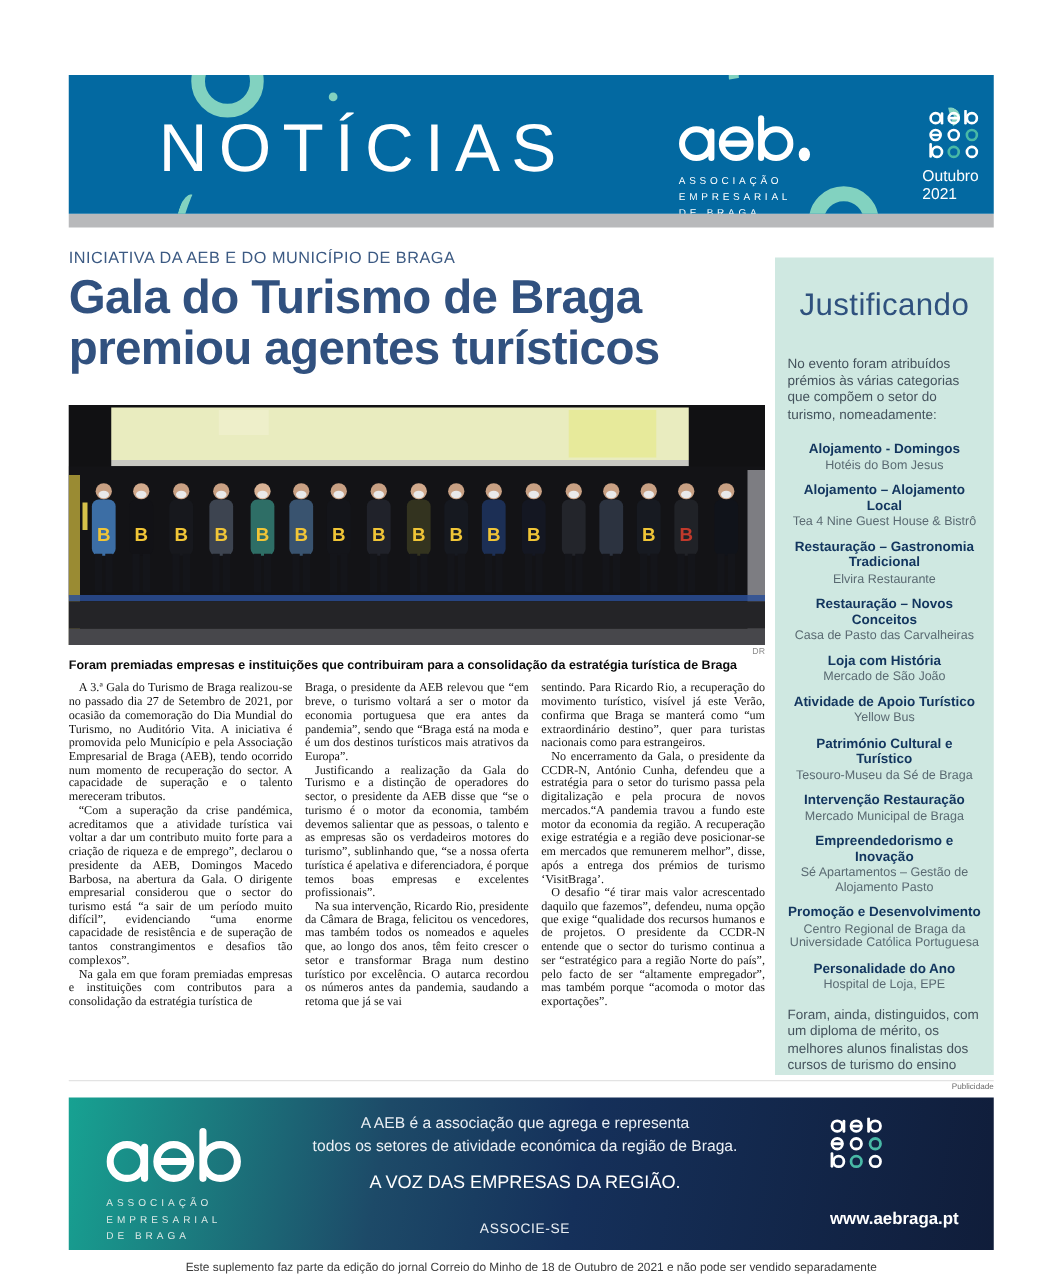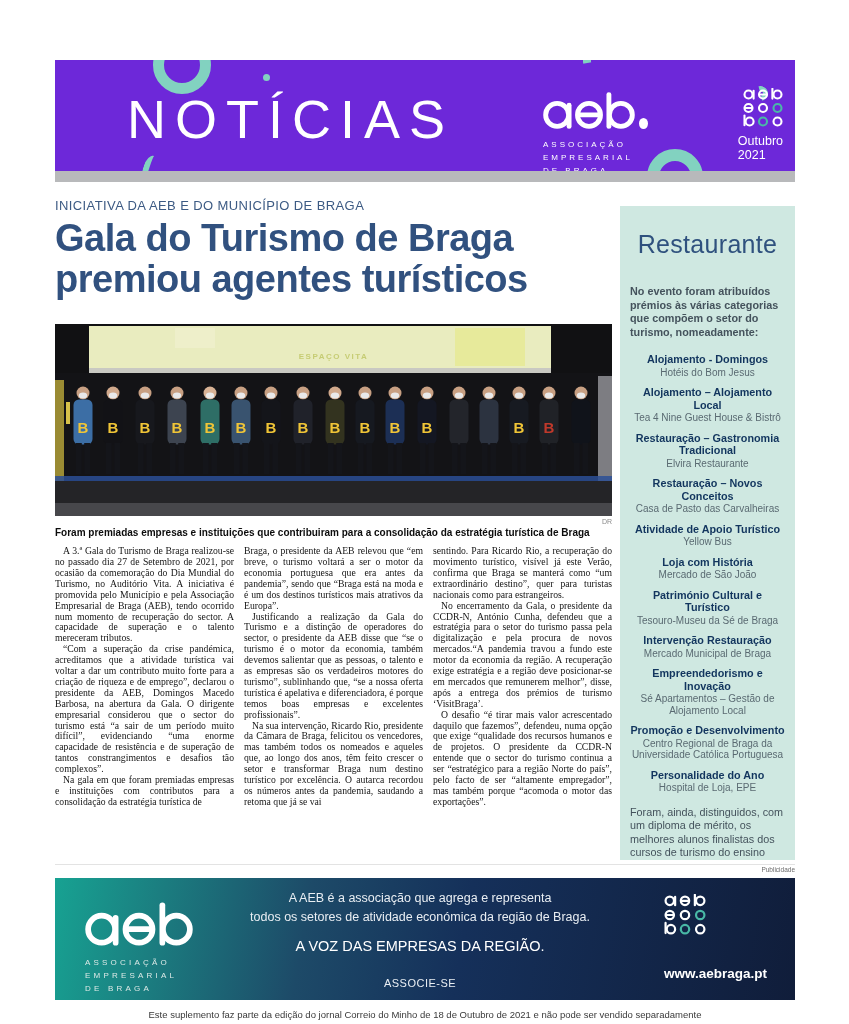--- a/index.html
+++ b/index.html
@@ -1,21 +1,21 @@
 <!DOCTYPE html>
 <html><head>
 <meta charset="utf-8">
 <style>
   * { margin:0; padding:0; box-sizing:border-box; }
   html,body { background:#ffffff; }
   body { width:849px; height:1024px; overflow:hidden; font-family:"Liberation Sans", sans-serif; }
   .page { position:relative; width:849px; height:1024px; padding:60px 54px 0 55px; background:#fff; }
 
   
-  .banner { position:relative; height:111px; background:#6d28d9; overflow:hidden; }
+  .banner { position:relative; height:111px; background:#0369a1; overflow:hidden; }
   .banner-title { position:absolute; left:72px; top:32px; color:#ffffff; font-size:54px; font-weight:300; letter-spacing:9px; line-height:1; }
   .aeb-block { position:absolute; left:488px; top:30px; color:#fff; }
   .aeb-block svg { display:block; color:#fff; }
   .aeb-name { margin-top:7px; font-size:8px; letter-spacing:3px; line-height:13px; color:#ffffff; }
   .grid-logo-banner { position:absolute; right:12px; top:28px; }
   .issue { position:absolute; right:12px; top:74px; text-align:left; color:#ffffff; font-size:12.5px; line-height:14px; }
   
   .d-ring { position:absolute; width:58px; height:58px; border:11px solid #82d2c0; border-radius:50%; left:98px; top:-24px; }
   .d-dot { position:absolute; width:7px; height:7px; background:#82d2c0; border-radius:50%; left:208px; top:14px; }
   .d-white-dot { position:absolute; width:9px; height:11px; background:#ffffff; border-radius:50%; left:584px; top:58px; }
@@ -41,21 +41,21 @@
 
   
   .columns { display:flex; gap:10px; margin-top:8px; height:314px; overflow:hidden; }
   .col { width:179px; font-family:"Liberation Serif", serif; font-size:9.7px; line-height:10.9px; color:#141414; text-align:justify; }
   .col p { margin:0; }
   .col p.ind { text-indent:8px; }
 
   
   .sidebar { width:175px; margin-top:-14px; height:654px; background:#cfe8e1; padding:10px 10px 8px 10px; overflow:hidden; }
   .sb-title { text-align:center; color:#2f517e; font-size:25px; font-weight:500; margin-top:14px; letter-spacing:0.3px; }
-  .sb-intro { margin-top:26px; font-size:10.8px; line-height:13.5px; color:#44525c;font-weight:bold; }
+  .sb-intro { margin-top:26px; font-size:10.8px; line-height:13.5px; color:#44525c; }
   .sb-awards { margin-top:14px; text-align:center; }
   .award { margin-bottom:8px; }
   .award-cat { font-size:10.8px; font-weight:bold; color:#12355e; line-height:12.5px; }
   .award-winner { font-size:10px; color:#5a6a72; line-height:11.5px; margin-top:1px; }
   .sb-footnote { margin-top:12px; font-size:10.8px; line-height:13.5px; color:#44525c; text-align:left; }
 
   
   .pub-row { margin-top:4px; border-top:1px solid #e3e3e3; text-align:right; font-size:6.5px; color:#6a6a6a; padding-top:1px; height:10px; }
   .footer { position:relative; margin-top:4px; height:122px;
             background:linear-gradient(100deg,#17a292 0%,#1b7e80 14%,#1d4a68 34%,#15305a 55%,#101d3a 100%);
@@ -185,21 +185,20 @@
             <use href="#person-sym" x="310" y="62" style="--suit:#161920"></use>
             <use href="#person-sym" x="340" y="62" style="--suit:#1c2f55"></use>
             <use href="#person-sym" x="372" y="62" style="--suit:#141722"></use>
             <use href="#person-sym" x="404" y="62" style="--suit:#23252b;--trophy:transparent"></use>
             <use href="#person-sym" x="434" y="62" style="--suit:#2c3340;--trophy:transparent"></use>
             <use href="#person-sym" x="464" y="62" style="--suit:#171a21"></use>
             <use href="#person-sym" x="494" y="62" style="--suit:#202227;--trophy:#c0392b"></use>
             <use href="#person-sym" x="526" y="62" style="--suit:#10131a;--trophy:transparent"></use>
           </g>
         </svg>
-        <div class="screen-text">ESPAÇO VITA</div>
       </div>
       <div class="credit">DR</div>
       <div class="caption">Foram premiadas empresas e instituições que contribuiram para a consolidação da estratégia turística de Braga</div>
 
       <div class="columns">
         <div class="col">
           <p class="ind">A 3.ª Gala do Turismo de Braga realizou-se no passado dia 27 de Setembro de 2021, por ocasião da comemoração do Dia Mundial do Turismo, no Auditório Vita. A iniciativa é promovida pelo Município e pela Associação Empresarial de Braga (AEB), tendo ocorrido num momento de recuperação do sector. A capacidade de superação e o talento mereceram tributos.</p>
           <p class="ind">“Com a superação da crise pandémica, acreditamos que a atividade turística vai voltar a dar um contributo muito forte para a criação de riqueza e de emprego”, declarou o presidente da AEB, Domingos Macedo Barbosa, na abertura da Gala. O dirigente empresarial considerou que o sector do turismo está “a sair de um período muito difícil”, evidenciando “uma enorme capacidade de resistência e de superação de tantos constrangimentos e desafios tão complexos”.</p>
           <p class="ind">Na gala em que foram premiadas empresas e instituições com contributos para a consolidação da estratégia turística de</p>
         </div>
@@ -210,58 +209,58 @@
         </div>
         <div class="col">
           <p>sentindo. Para Ricardo Rio, a recuperação do movimento turístico, visível já este Verão, confirma que Braga se manterá como “um extraordinário destino”, quer para turistas nacionais como para estrangeiros.</p>
           <p class="ind">No encerramento da Gala, o presidente da CCDR-N, António Cunha, defendeu que a estratégia para o setor do turismo passa pela digitalização e pela procura de novos mercados.“A pandemia travou a fundo este motor da economia da região. A recuperação exige estratégia e a região deve posicionar-se em mercados que remunerem melhor”, disse, após a entrega dos prémios de turismo ‘VisitBraga’.</p>
           <p class="ind">O desafio “é tirar mais valor acrescentado daquilo que fazemos”, defendeu, numa opção que exige “qualidade dos recursos humanos e de projetos. O presidente da CCDR-N entende que o sector do turismo continua a ser “estratégico para a região Norte do país”, pelo facto de ser “altamente empregador”, mas também porque “acomoda o motor das exportações”.</p>
         </div>
       </div>
     </div>
 
     <div class="sidebar">
-      <div class="sb-title">Restaurante</div>
+      <div class="sb-title">Justificando</div>
       <div class="sb-intro">No evento foram atribuídos prémios às várias categorias que compõem o setor do turismo, nomeadamente:</div>
       <div class="sb-awards">
         <div class="award">
           <div class="award-cat">Alojamento - Domingos</div>
           <div class="award-winner">Hotéis do Bom Jesus</div>
         </div>
         <div class="award">
           <div class="award-cat">Alojamento – Alojamento Local</div>
           <div class="award-winner">Tea 4 Nine Guest House &amp; Bistrô</div>
         </div>
         <div class="award">
           <div class="award-cat">Restauração – Gastronomia Tradicional</div>
           <div class="award-winner">Elvira Restaurante</div>
         </div>
         <div class="award">
           <div class="award-cat">Restauração – Novos Conceitos</div>
           <div class="award-winner">Casa de Pasto das Carvalheiras</div>
         </div>
         <div class="award">
+          <div class="award-cat">Loja com História</div>
+          <div class="award-winner">Mercado de São João</div>
+        </div>
+        <div class="award">
           <div class="award-cat">Atividade de Apoio Turístico</div>
           <div class="award-winner">Yellow Bus</div>
         </div>
         <div class="award">
-          <div class="award-cat">Loja com História</div>
-          <div class="award-winner">Mercado de São João</div>
-        </div>
-        <div class="award">
           <div class="award-cat">Património Cultural e Turístico</div>
           <div class="award-winner">Tesouro-Museu da Sé de Braga</div>
         </div>
         <div class="award">
           <div class="award-cat">Intervenção Restauração</div>
           <div class="award-winner">Mercado Municipal de Braga</div>
         </div>
         <div class="award">
           <div class="award-cat">Empreendedorismo e Inovação</div>
-          <div class="award-winner">Sé Apartamentos – Gestão de Alojamento Local</div>
+          <div class="award-winner">Sé Apartamentos – Gestão de Alojamento Pasto</div>
         </div>
         <div class="award">
           <div class="award-cat">Promoção e Desenvolvimento</div>
           <div class="award-winner">Centro Regional de Braga da Universidade Católica Portuguesa</div>
         </div>
         <div class="award">
           <div class="award-cat">Personalidade do Ano</div>
           <div class="award-winner">Hospital de Loja, EPE</div>
         </div>
       </div>

